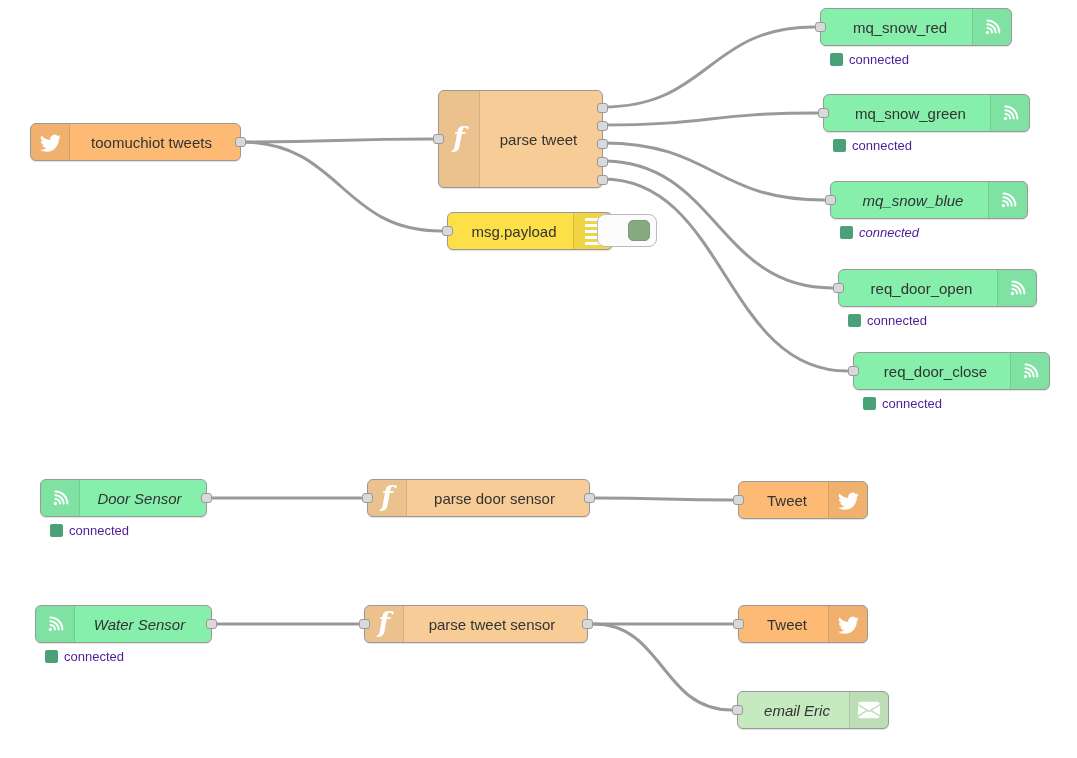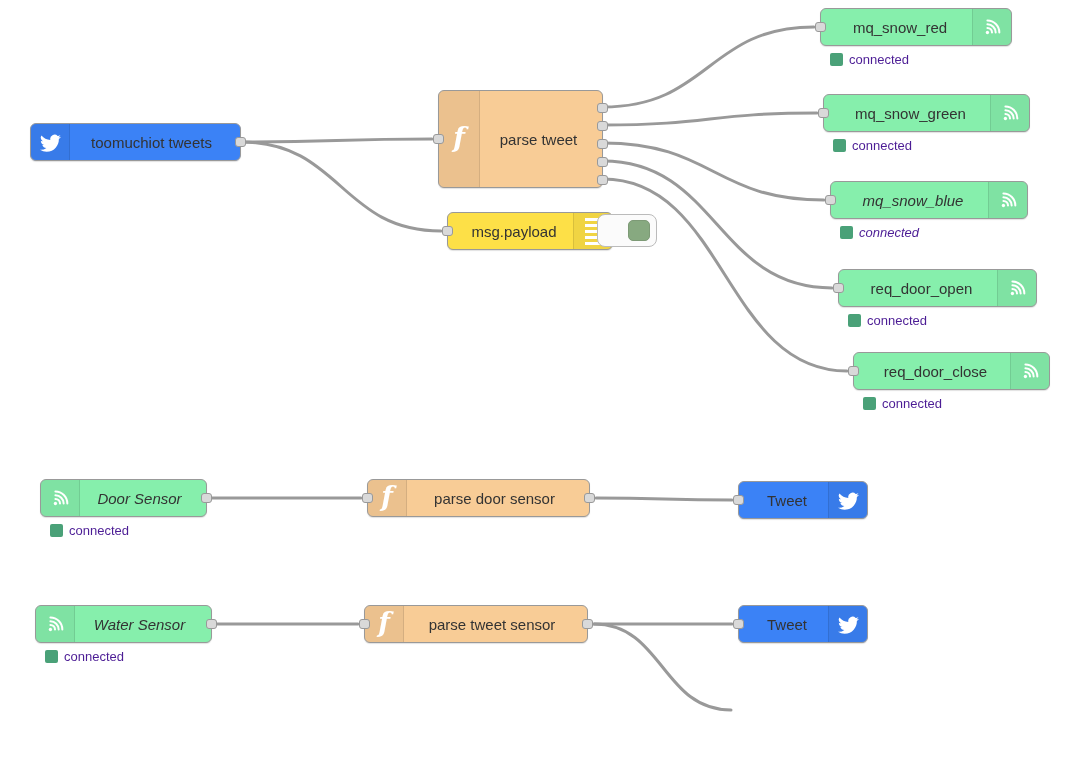--- a/index.html
+++ b/index.html
@@ -11,21 +11,21 @@
   #canvas{position:absolute;left:0;top:0;width:1077px;height:758px;}
   #wires{position:absolute;left:0;top:0;z-index:1;}
   #wires path{stroke:#999;stroke-width:3;fill:none;stroke-linecap:round;}
 
   .node-wrap{position:absolute;z-index:3;}
   .node{
     position:relative;height:38px;border:1px solid #999;border-radius:6px;
     box-shadow:0 1px 1px rgba(0,0,0,.12);
     box-sizing:border-box;
   }
-  .n-twitter{background:#3b82f6;text-decoration:underline;}
+  .n-twitter{background:#fdba74;text-decoration:underline;}
   .n-func{background:#F8CC96;}
   .n-debug{background:#fde047;}
   .n-mqtt{background:#86efac;}
   .n-email{background:#C7E9C0;}
 
   .icon-region{
     position:absolute;top:0;bottom:0;width:38px;
     display:flex;align-items:center;justify-content:center;
     background:rgba(0,0,0,.05);
   }
@@ -328,14 +328,25 @@
       <div class="icon-region right">
         <svg class="nicon" width="21" height="21" viewBox="0 0 16 16">
             <path fill="#fff" d="M5.026 15c6.038 0 9.341-5.003 9.341-9.334 0-.14 0-.282-.006-.422A6.685 6.685 0 0 0 16 3.542a6.658 6.658 0 0 1-1.889.518 3.301 3.301 0 0 0 1.447-1.817 6.533 6.533 0 0 1-2.087.793A3.286 3.286 0 0 0 7.875 6.03a9.325 9.325 0 0 1-6.767-3.429 3.289 3.289 0 0 0 1.018 4.382A3.323 3.323 0 0 1 .64 6.575v.045a3.288 3.288 0 0 0 2.632 3.218 3.203 3.203 0 0 1-.865.115 3.23 3.23 0 0 1-.614-.057 3.283 3.283 0 0 0 3.067 2.277A6.588 6.588 0 0 1 .78 13.58a6.32 6.32 0 0 1-.78-.045A9.344 9.344 0 0 0 5.026 15z"></path>
           </svg>
       </div>
       <span class="label">Tweet</span>
       <div class="port in"></div>
     </div>
   </div>
 
+  <div class="node-wrap" style="left:737px;top:691px;width:152px;">
+    <div class="node n-email ri">
+      <div class="icon-region right">
+        <svg class="nicon" width="22" height="22" viewBox="0 0 16 16">
+            <path fill="#fff" d="M.05 3.555A2 2 0 0 1 2 2h12a2 2 0 0 1 1.95 1.555L8 8.414.05 3.555zM0 4.697v7.104l5.803-3.558L0 4.697zM6.761 8.83l-6.57 4.027A2 2 0 0 0 2 14h12a2 2 0 0 0 1.808-1.144l-6.57-4.027L8 9.586l-1.239-.757zm3.436-.586L16 11.801V4.697l-5.803 3.546z"></path>
+          </svg>
+      </div>
+      <span class="label italic">email Eric</span>
+      <div class="port in"></div>
+    </div>
+  </div>
 
 </div>
 
 </body></html>

